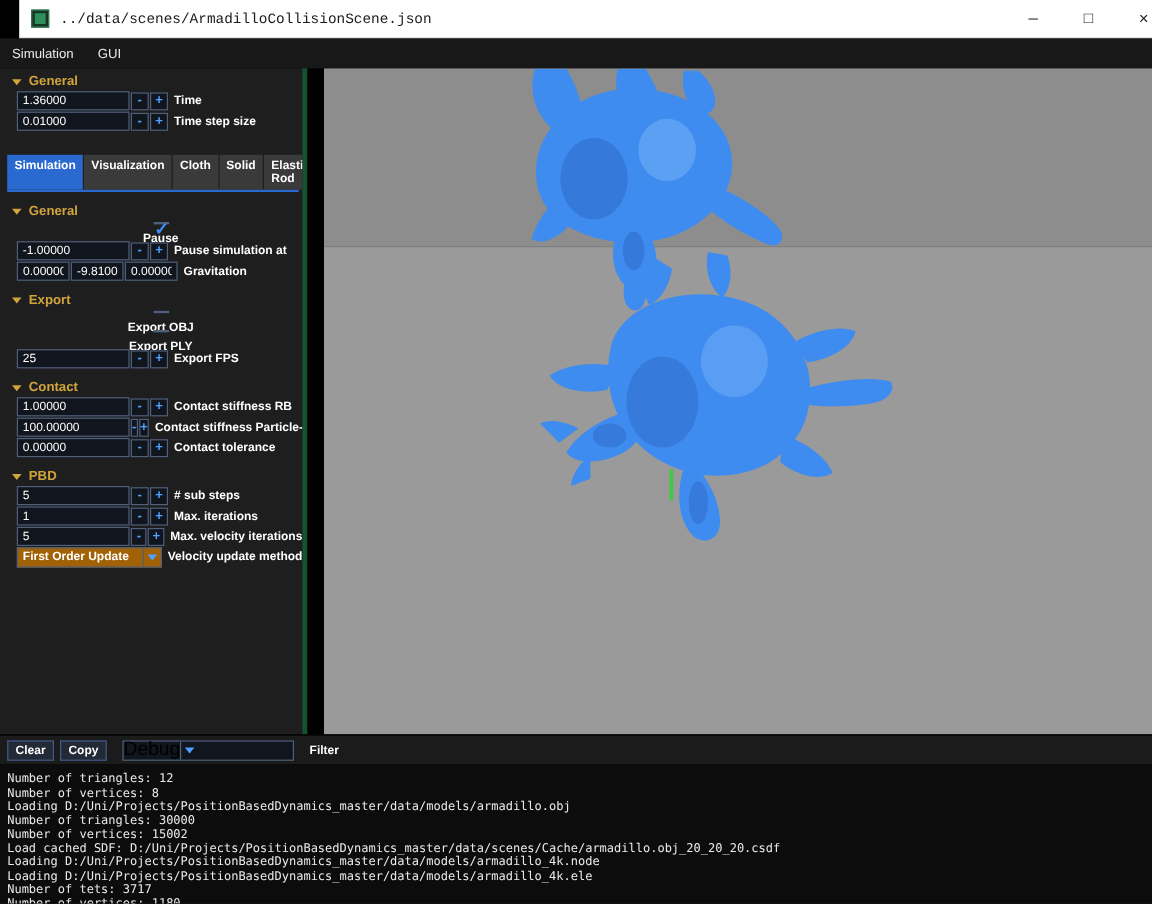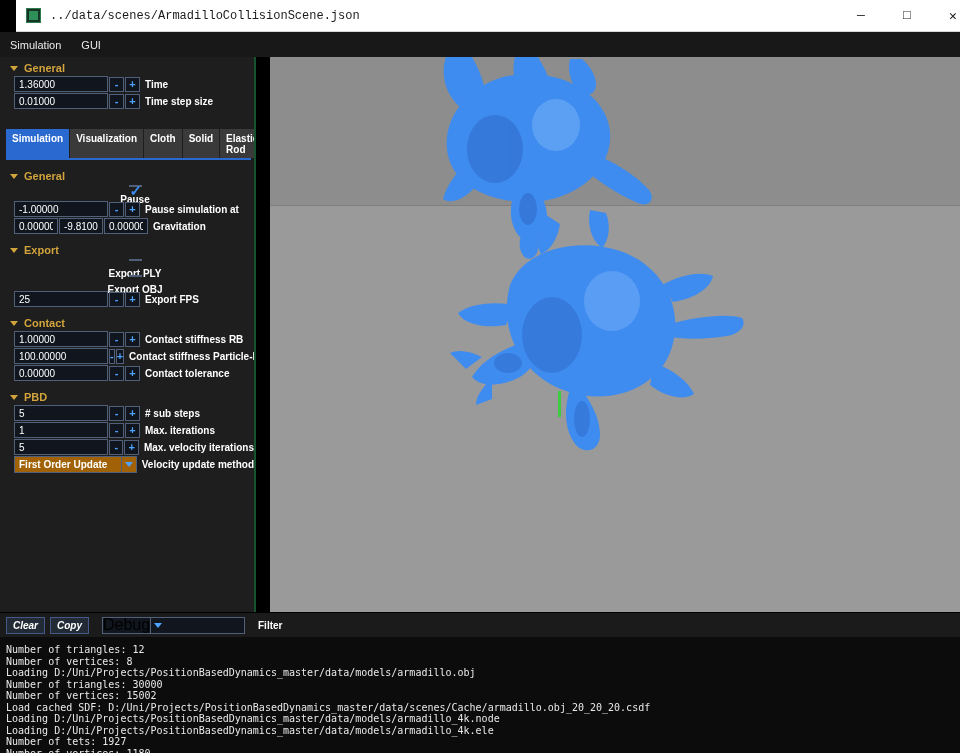--- a/index.html
+++ b/index.html
@@ -21,21 +21,21 @@
              font-size:13px; color:#222; }
 
   
   .menubar { position:absolute; top:32px; left:0; width:960px; height:25px; background:#181818;
              display:flex; align-items:center; }
   .menu-item { color:#eaeaea; font-size:11px; padding:0 10px; height:100%;
                display:flex; align-items:center; }
 
   
   .left-panel { position:absolute; top:57px; left:0; width:256px; height:555px;
-                background:#1e1e1e; border-right:2px solid #14532d; overflow:hidden; }
+                background:#1e1e1e; border-right:4px solid #14532d; overflow:hidden; }
   .sec-h { display:flex; align-items:center; gap:6px; padding:5px 8px 1px 10px;
            color:#d2a43c; font-size:11px; font-weight:bold; }
   .sec-h.gap { margin-top:5px; }
   .tri-down { width:0; height:0; border-left:4px solid transparent; border-right:4px solid transparent;
               border-top:5px solid #d2a43c; }
   .param-row { display:flex; align-items:center; gap:1px; margin:1px 0 1px 14px; height:16px; }
   .field { width:94px; height:16px; background:#10151e; border:1px solid #51607a;
            color:#fff; font-size:10px; padding:0 4px;
            font-family:"Liberation Sans", sans-serif; outline:none; }
   .field.small { width:44px; }
@@ -68,21 +68,21 @@
   .viewport { position:absolute; top:57px; left:270px; width:690px; height:555px;
               background:#8d8d8d; overflow:hidden; }
   .ground { position:absolute; top:148px; left:0; width:690px; height:407px;
             background:#9a9a9a; border-top:1px solid #7f7f7f; }
   .scene-svg { position:absolute; top:0; left:0; }
 
   
   .log-toolbar { position:absolute; top:612px; left:0; width:960px; height:25px; background:#1b1b1b;
                  border-top:1px solid #000; display:flex; align-items:center; padding:0 6px; gap:5px; }
   .log-btn { background:#222a36; border:1px solid #44598a; color:#fff; font-size:10px;
-             font-weight:bold; height:17px; padding:0 6px; display:flex; align-items:center;font-style:italic; }
+             font-weight:bold; height:17px; padding:0 6px; display:flex; align-items:center; }
   .log-dd { width:143px; height:17px; background:#10151e; border:1px solid #51607a;
             display:flex; align-items:center; margin-left:8px; }
   .filter-label { color:#fff; font-size:10px; font-weight:bold; margin-left:8px; }
 
   
   .log-area { position:absolute; top:637px; left:0; width:960px; height:127px; background:#0c0c0c;
               overflow:hidden; padding:12px 6px; }
   .log-line { font-family:"DejaVu Sans Mono", monospace; font-size:10px; line-height:11.5px;
               color:#e9e9e9; white-space:pre; }
   .log-line.first { margin-top:-5px; }
@@ -161,26 +161,26 @@
       <div class="param-label">Gravitation</div>
     </div>
 
     <div class="sec-h gap">
       <span class="tri-down"></span>
       <span>Export</span>
     </div>
 
     <div class="check-row">
       <div class="checkbox"></div>
-      <div class="check-label">Export PLY</div>
+      <div class="check-label">Export OBJ</div>
     </div>
 
     <div class="check-row">
       <div class="checkbox"></div>
-      <div class="check-label">Export OBJ</div>
+      <div class="check-label">Export PLY</div>
     </div>
 
     <div class="param-row">
       <input class="field" value="25" style="">
       <div class="stepper">-</div>
       <div class="stepper">+</div>
       <div class="param-label">Export FPS</div>
     </div>
 
     <div class="sec-h gap">
@@ -313,17 +313,17 @@
 
   <div class="log-area">
     <div class="log-line first">Number of triangles: 12</div>
     <div class="log-line">Number of vertices: 8</div>
     <div class="log-line">Loading D:/Uni/Projects/PositionBasedDynamics_master/data/models/armadillo.obj</div>
     <div class="log-line">Number of triangles: 30000</div>
     <div class="log-line">Number of vertices: 15002</div>
     <div class="log-line">Load cached SDF: D:/Uni/Projects/PositionBasedDynamics_master/data/scenes/Cache/armadillo.obj_20_20_20.csdf</div>
     <div class="log-line">Loading D:/Uni/Projects/PositionBasedDynamics_master/data/models/armadillo_4k.node</div>
     <div class="log-line">Loading D:/Uni/Projects/PositionBasedDynamics_master/data/models/armadillo_4k.ele</div>
-    <div class="log-line">Number of tets: 1927</div>
+    <div class="log-line">Number of tets: 3717</div>
     <div class="log-line">Number of vertices: 1180</div>
   </div>
 
 </div>
 
 </body></html>

